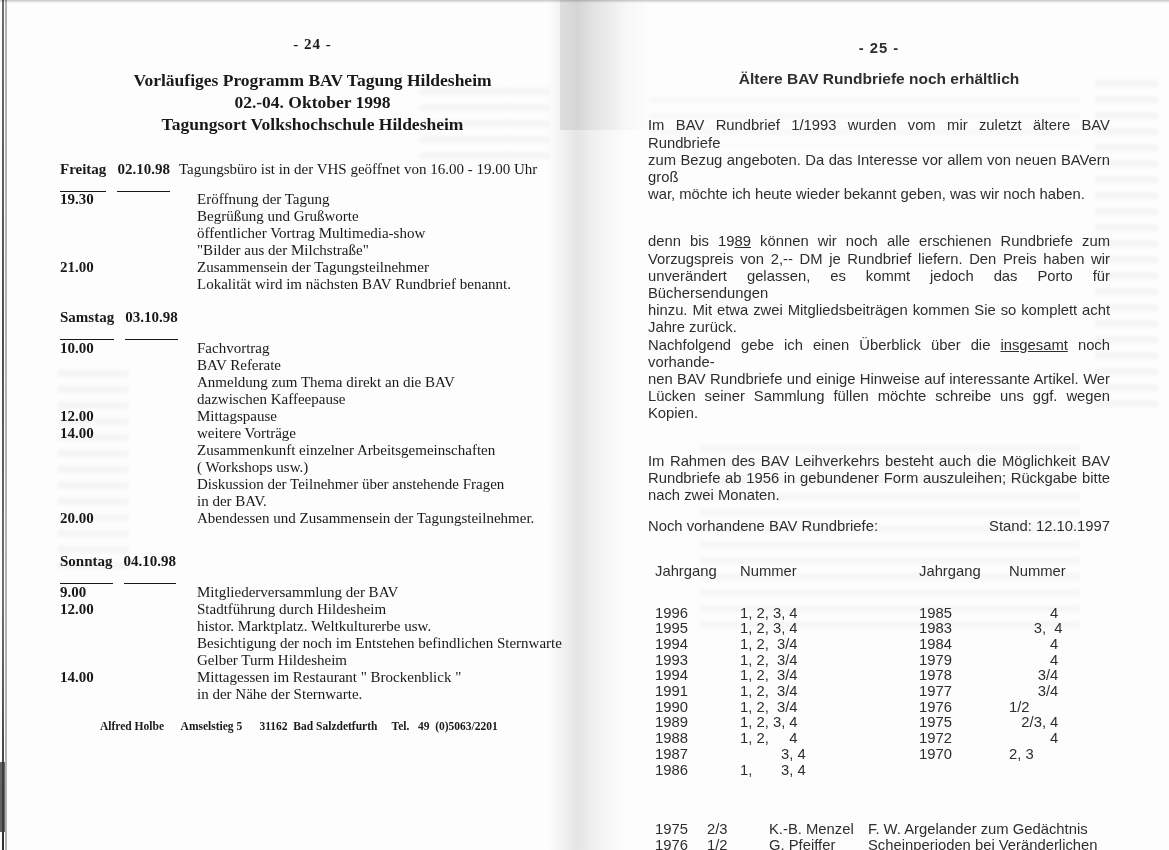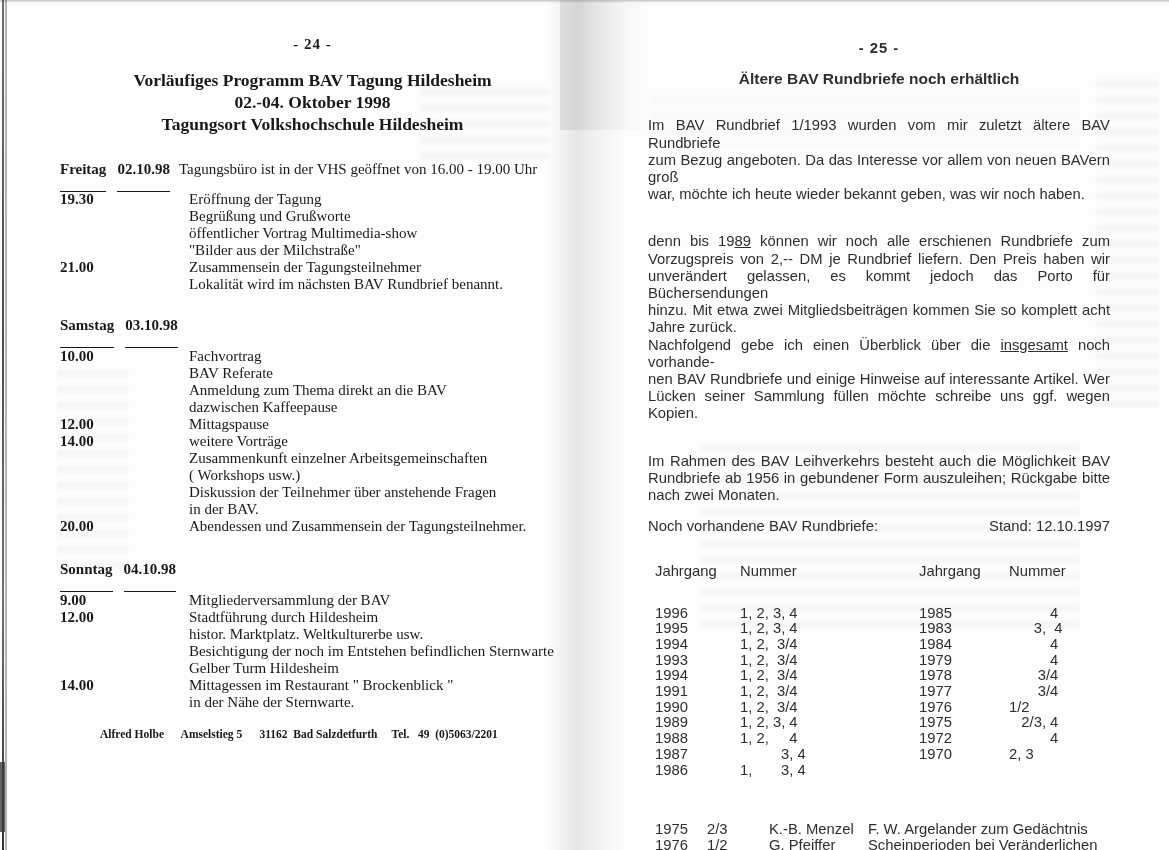--- a/index.html
+++ b/index.html
@@ -27,31 +27,31 @@
   .sm4{left:700px;top:445px;width:380px;height:185px;opacity:.8;}
   .sm5{left:650px;top:96px;width:430px;height:50px;opacity:.6;}
 
   
   .pageL{position:absolute;left:60px;top:30px;width:505px;color:#191919;
     font-family:"Liberation Serif", serif;font-size:15px;line-height:17px;}
   .pagenoL{text-align:center;font-weight:bold;letter-spacing:1px;margin-top:6px;}
   .titleblock{margin-top:16px;text-align:center;font-weight:bold;font-size:17.5px;line-height:22px;}
   .dayline{margin-top:0;white-space:nowrap;}
   .day-fri{margin-top:26px;}
-  .day-sat{margin-top:24px;font-family:Liberation Serif, serif;}
+  .day-sat{margin-top:16px;font-family:Liberation Serif, serif;}
   .day-sun{margin-top:26px;}
   .uhead{font-weight:bold;border-bottom:1.6px solid #191919;padding-bottom:14px;}
   .dayname{margin-right:11px;}
   .daydate{margin-right:9px;}
   .sched{margin-top:13px;}
   .sched-sat{margin-top:14px;}
   .sched-sun{margin-top:14px;}
   .item{display:flex;}
   .time{width:116px;font-weight:bold;flex:none;}
-  .ilines{margin-left:13px;font-family:Liberation Serif, serif;}
+  .ilines{margin-left:21px;font-family:Liberation Serif, serif;}
   .footerL{margin-top:15px;font-size:11.5px;font-weight:bold;white-space:pre;padding-left:40px;}
 
   
   .pageR{position:absolute;left:648px;top:40px;width:462px;color:#2e2e2e;
     font-size:14.8px;line-height:17.2px;}
   .pagenoR{text-align:center;font-weight:bold;letter-spacing:1px;}
   .headingR{margin-top:13px;text-align:center;font-weight:bold;font-size:15.5px;}
   .parablock{margin-top:30px;}
   .pline{display:block;text-align:justify;text-align-last:justify;}
   .pend{text-align-last:left;}

